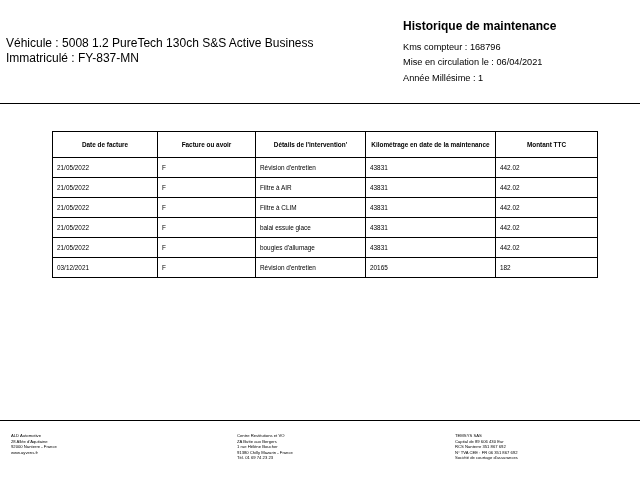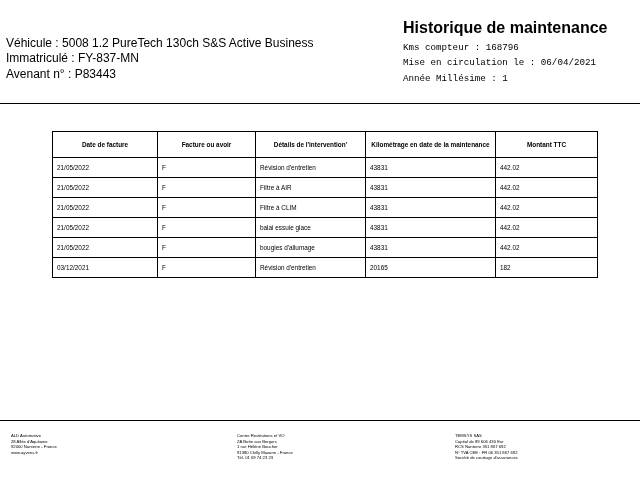--- a/index.html
+++ b/index.html
@@ -44,31 +44,30 @@
     line-height: 15.3px;
     color: #000000;
   }
   .vehicle-block div {
     white-space: nowrap;
   }
   .maint-title {
     position: absolute;
     left: 403px;
     top: 19px;
-    font-size: 16px;
+    font-size: 12px;
     font-weight: bold;
     white-space: nowrap;
   }
   .maint-block {
     position: absolute;
     left: 403px;
     top: 40px;
     font-size: 9.2px;
     line-height: 15.3px;
-    font-family: Liberation Mono, monospace;
   }
   .maint-block div {
     white-space: nowrap;
   }
 
   
   .table-wrap {
     position: absolute;
     left: 52px;
     top: 131px;
@@ -142,21 +141,20 @@
 </head>
 <body>
 
 <div class="page">
 
   <div class="header">
 
     <div class="vehicle-block">
       <div>Véhicule : 5008 1.2 PureTech 130ch S&amp;S Active Business</div>
       <div>Immatriculé : FY-837-MN</div>
-      <div>Avenant n° : P83443</div>
     </div>
 
     <div class="maint-title">Historique de maintenance</div>
 
     <div class="maint-block">
       <div>Kms compteur : 168796</div>
       <div>Mise en circulation le : 06/04/2021</div>
       <div>Année Millésime : 1</div>
     </div>
   </div>

